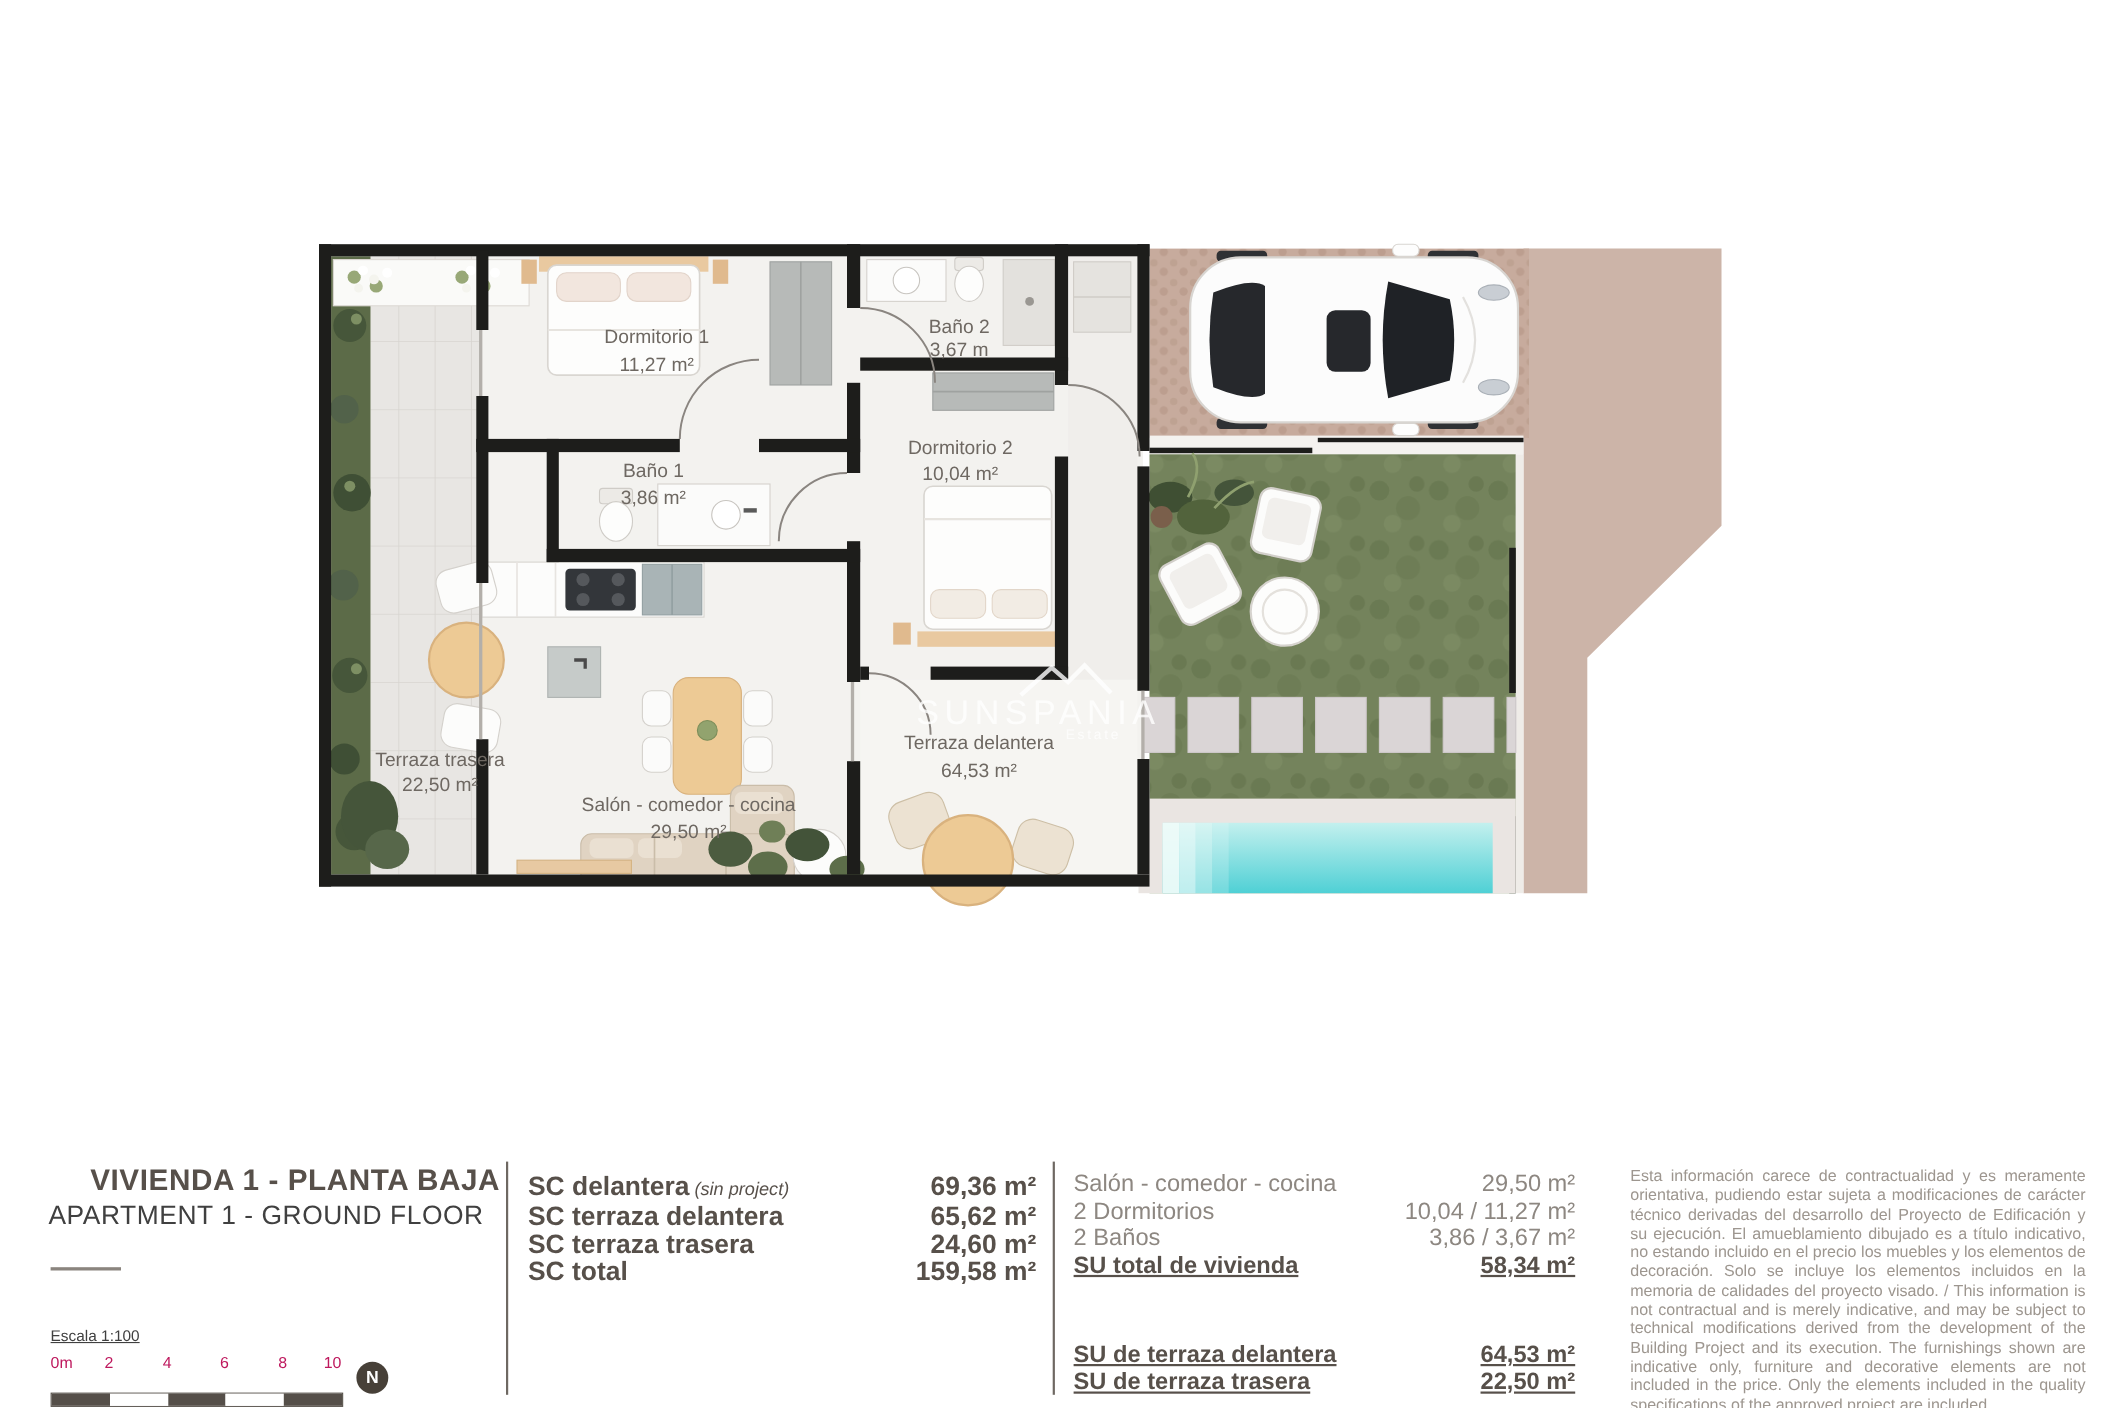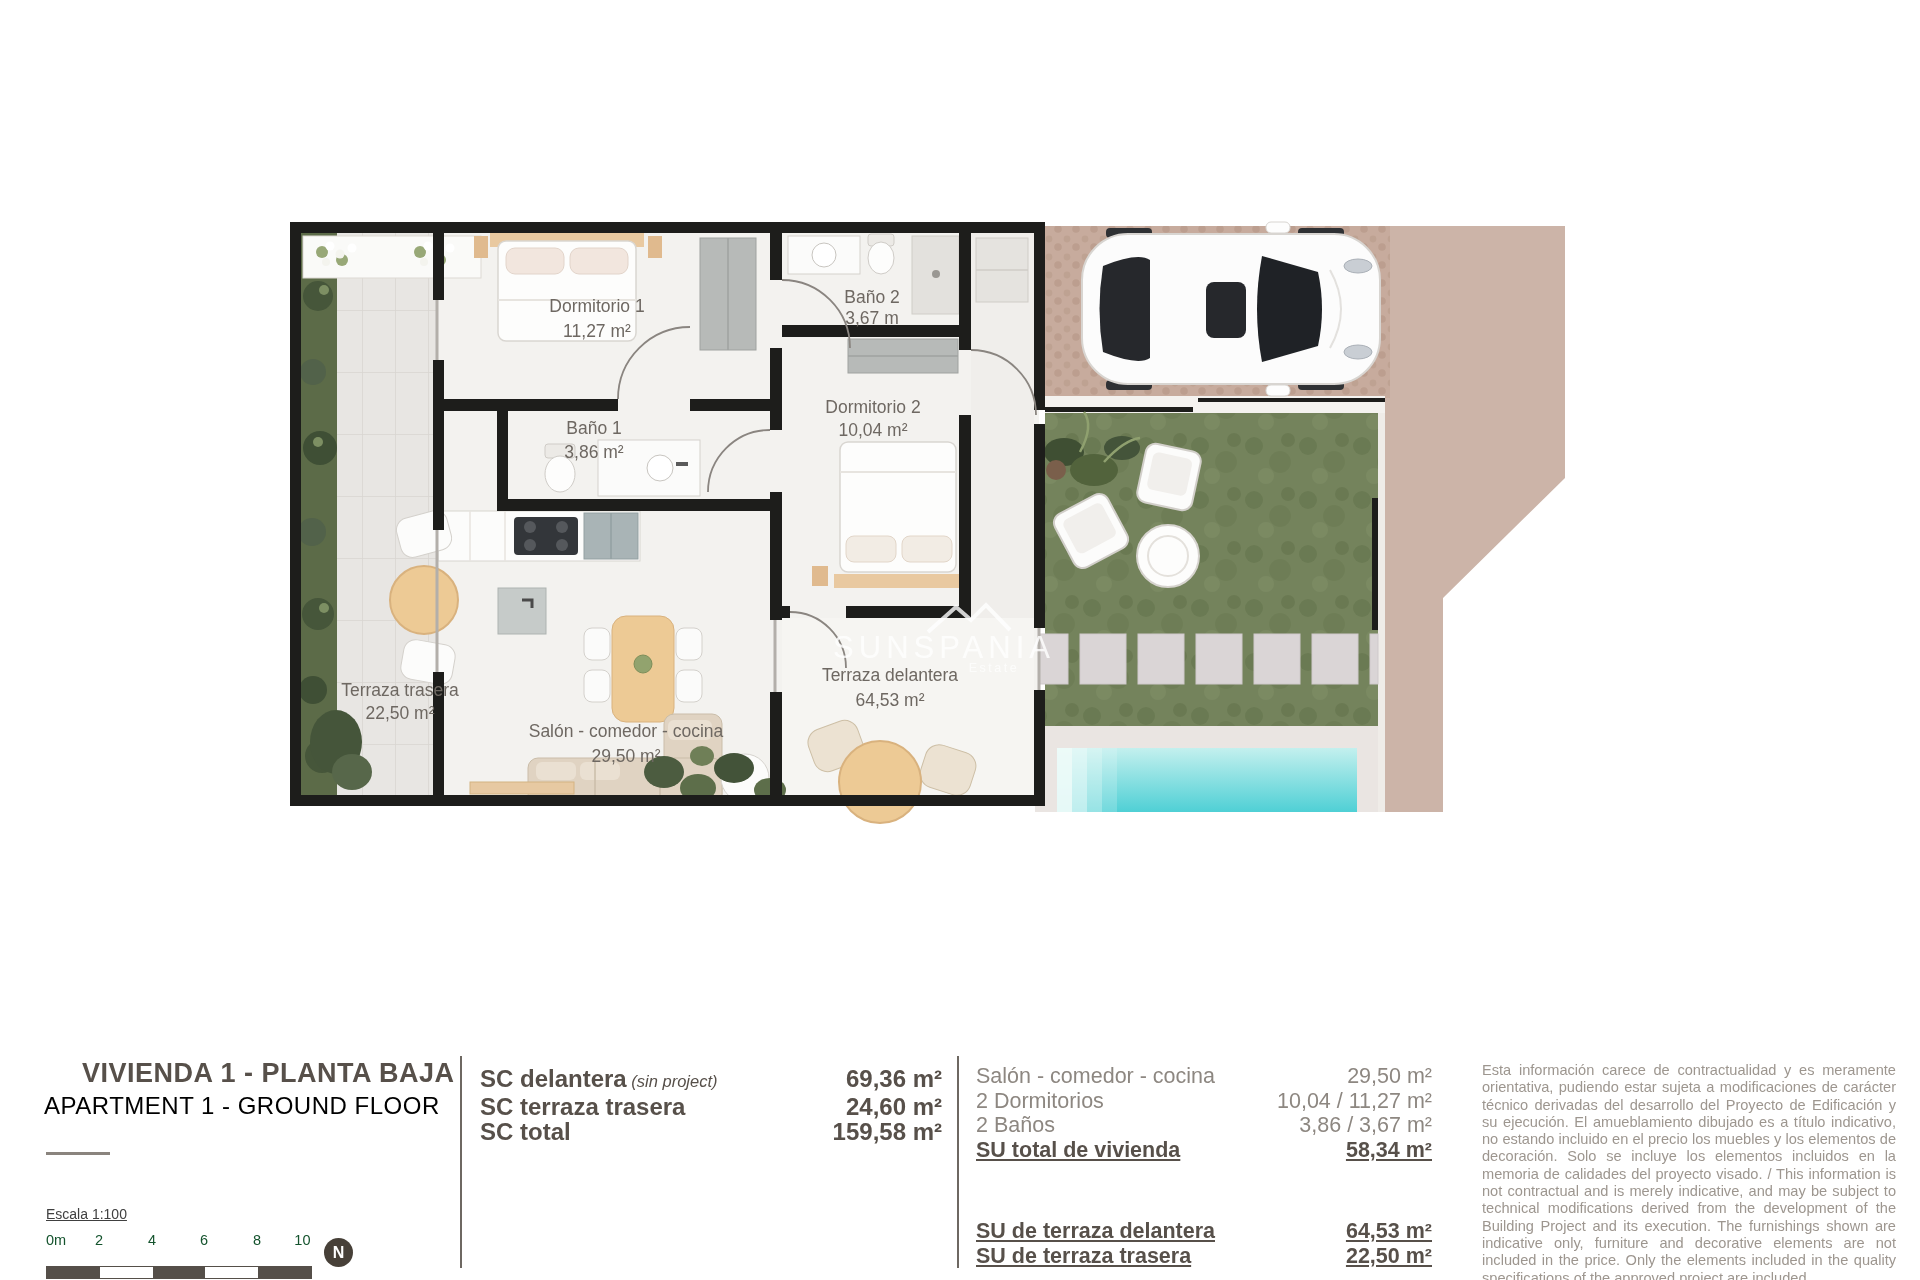--- a/index.html
+++ b/index.html
@@ -6,24 +6,24 @@
   .page{position:relative;width:1920px;height:1280px;background:#ffffff;overflow:hidden;
         font-family:"Liberation Sans", sans-serif;color:#57504a;}
   .abs{position:absolute;}
   svg text{font-family:"Liberation Sans", sans-serif;}
   .rl{font-size:17.5px;fill:#6e6862;text-anchor:middle;}
   .wm{font-size:31px;letter-spacing:5px;fill:#ffffff;opacity:.82;text-anchor:middle;}
   .wm-sub{font-size:12.5px;letter-spacing:2.5px;fill:#ffffff;opacity:.75;text-anchor:middle;}
 
   
   .title{font-size:27px;font-weight:bold;color:#57504a;letter-spacing:.5px;margin-left:38px;}
-  .subtitle{font-size:24px;color:#000000;letter-spacing:.5px;margin-top:4px;}
+  .subtitle{font-size:24px;color:#404040;letter-spacing:.5px;margin-top:4px;}
   .dash{width:64px;height:3px;background:#8a847e;}
   .escala{font-size:14px;color:#404040;text-decoration:underline;}
-  .ticks{position:relative;width:266px;height:16px;font-size:14.5px;color:#14532d;}
+  .ticks{position:relative;width:266px;height:16px;font-size:14.5px;color:#be185d;}
   .ticks span{position:absolute;top:0;}
   .bar{position:relative;width:264px;height:11px;border:1.5px solid #554f49;display:flex;}
   .bar i{flex:1 1 20%;}
   .seg-d{background:#554f49;} .seg-w{background:#ffffff;}
   .north{width:29px;height:29px;border-radius:50%;background:#474038;color:#fff;
          font-weight:bold;font-size:16px;text-align:center;line-height:29px;}
   .vline{width:2px;background:#6e6862;}
   .sc-row{display:flex;justify-content:space-between;font-size:24px;font-weight:bold;
           color:#57504a;line-height:25px;}
   .sc-note{font-style:italic;font-weight:normal;font-size:16.5px;}
@@ -346,20 +346,24 @@
   <div class="abs north" style="left:324px;top:1238px">N</div>
 
   <div class="abs vline" style="left:460px;top:1056px;height:212px"></div>
 
   <div class="abs" style="left:480px;top:1066px;width:462px">
     <div class="sc-row">
       <span><span>SC delantera</span><span class="sc-note"> (sin project)</span></span>
       <span>69,36 m²</span>
     </div>
     <div class="sc-row">
+      <span>SC terraza delantera</span>
+      <span>65,62 m²</span>
+    </div>
+    <div class="sc-row">
       <span>SC terraza trasera</span>
       <span>24,60 m²</span>
     </div>
     <div class="sc-row" style="">
       <span>SC total</span>
       <span>159,58 m²</span>
     </div>
   </div>
 
   <div class="abs vline" style="left:957px;top:1056px;height:212px"></div>

